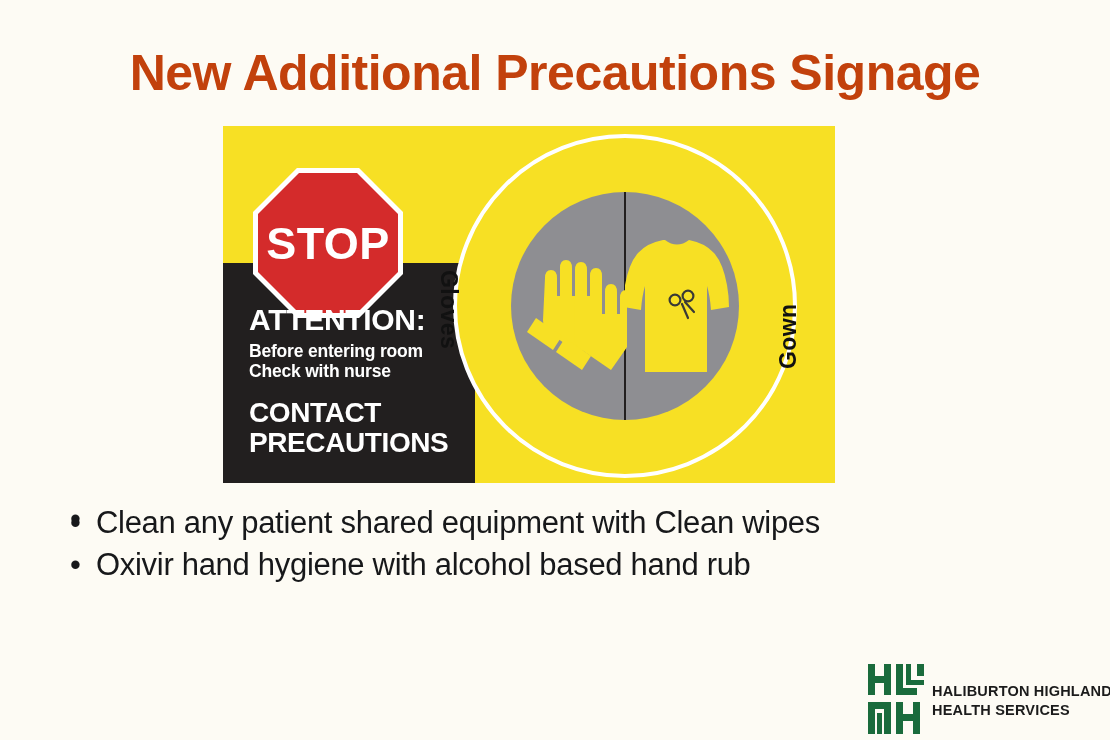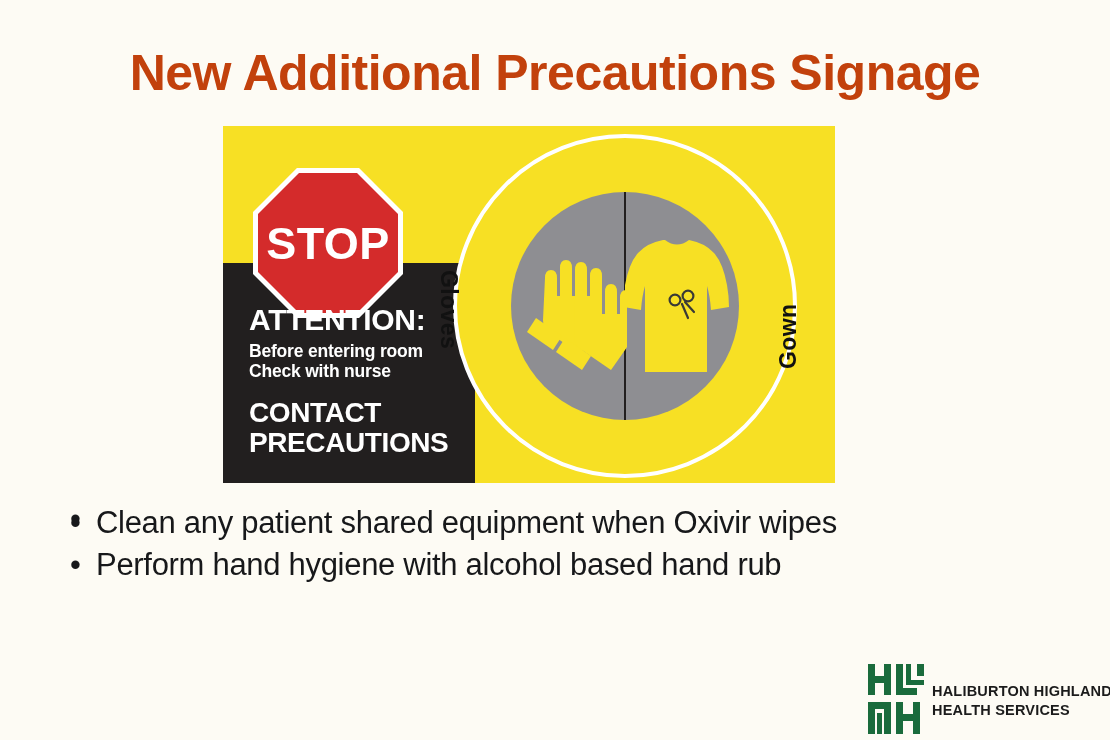--- a/index.html
+++ b/index.html
@@ -301,25 +301,25 @@
     <div id="gown-label">Gown</div>
   </div>
 </div>
 
 <ul id="bullet-list">
   <li class="bullet-item">
     <span class="bullet-dot">•</span>
   </li>
   <li class="bullet-item">
     <span class="bullet-dot">•</span>
-    <span>Clean any patient shared equipment when Oxivir wipes</span>
+    <span>Clean any patient shared equipment with Clean wipes</span>
   </li>
   <li class="bullet-item">
     <span class="bullet-dot">•</span>
-    <span>Perform hand hygiene with alcohol based hand rub</span>
+    <span>Oxivir hand hygiene with alcohol based hand rub</span>
   </li>
 </ul>
 
 <div id="org-logo">
   <svg id="logo-mark" viewBox="0 0 56 70">
     <g fill="#1A6B3C">
 
       <rect x="0" y="0" width="7" height="31"></rect>
       <rect x="16" y="0" width="7" height="31"></rect>
       <rect x="0" y="12" width="23" height="7"></rect>

